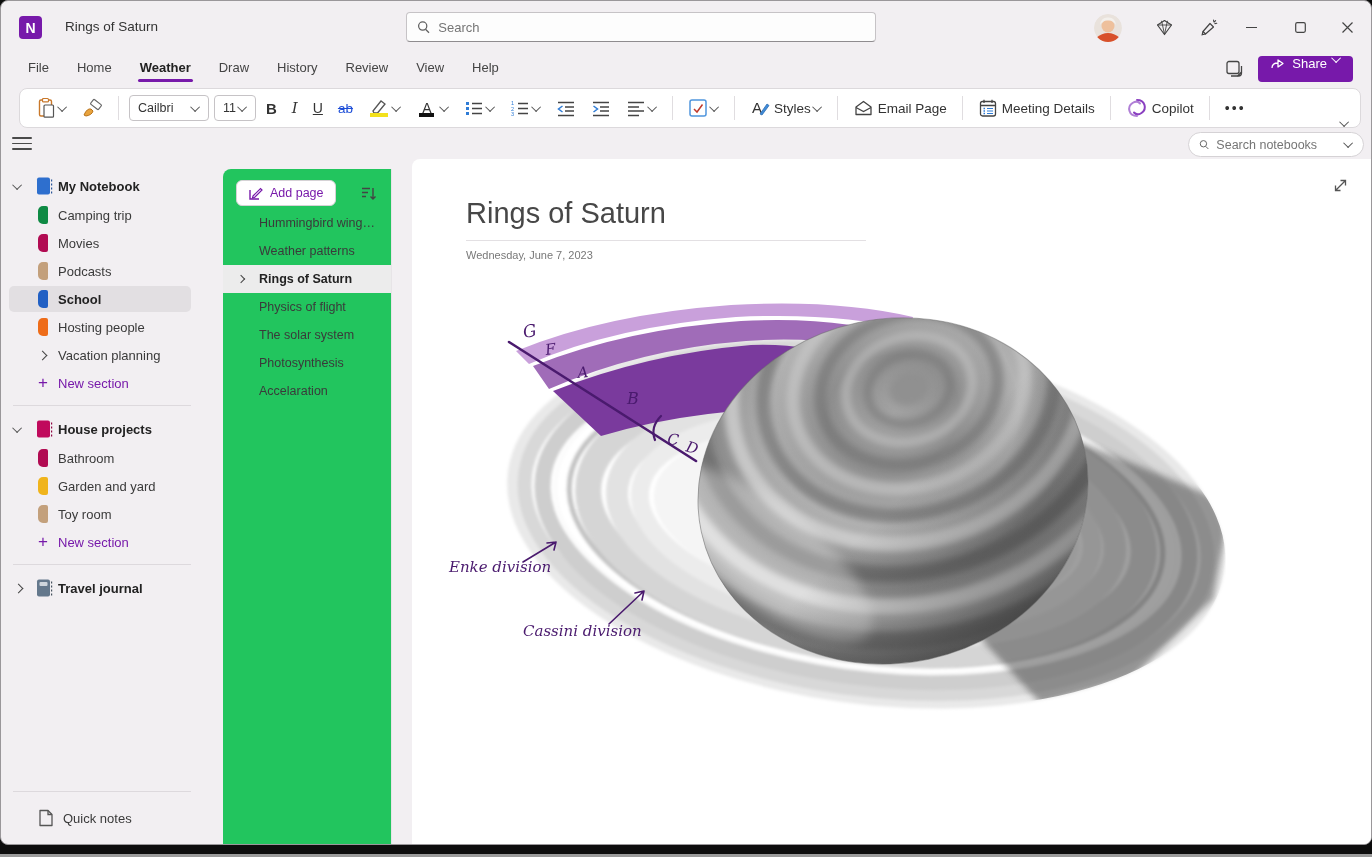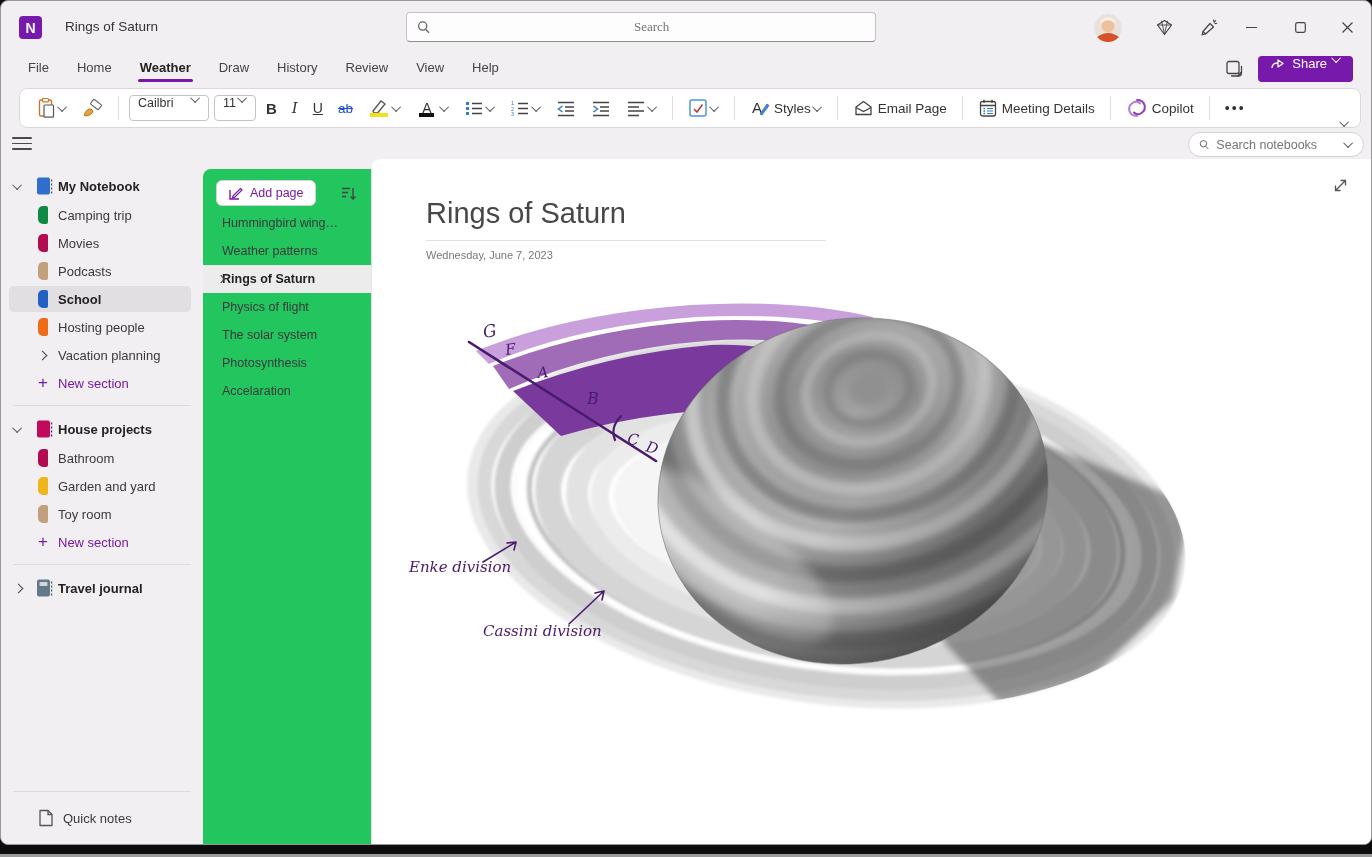--- a/index.html
+++ b/index.html
@@ -12,21 +12,21 @@
   
   .titlebar { position:relative; height:52px; }
   .onenote-logo { position:absolute; left:18px; top:15px; width:23px; height:23px; background:#7719aa;
                   border-radius:4px; color:#fff; font-weight:bold; font-size:14px; display:flex;
                   align-items:center; justify-content:center; }
   .app-title { position:absolute; left:64px; top:18px; font-size:13.5px; color:#333; }
   .search-box { position:absolute; left:405px; top:11px; width:470px; height:30px; background:#fdfdfd;
                 border:1px solid #c6c3c6; border-bottom-color:#8f8c8f; border-radius:4px;
                 display:flex; align-items:center; padding:0 10px; gap:8px; }
   .search-box input { border:none; outline:none; background:transparent; font-size:13px; color:#444; width:100%;
-                      font-family:Liberation Serif, serif;text-align:center; }
+                      font-family:Liberation Sans, sans-serif; }
   .avatar { position:absolute; right:249px; top:13px; width:28px; height:28px; border-radius:50%; overflow:hidden; }
   .tb-ico { position:absolute; top:17px; width:19px; height:19px; color:#444; }
   .caption-btn { position:absolute; top:14px; width:30px; height:24px; display:flex; align-items:center;
                  justify-content:center; color:#444; font-size:13px; }
   
   .menubar { position:relative; height:33px; display:flex; align-items:center; padding-left:13px; }
   .menu-tab { padding:0 14px; font-size:13px; color:#444; position:relative; height:33px; line-height:30px; cursor:default; }
   .menu-tab.active { font-weight:bold; color:#222; }
   .menu-tab.active::after { content:""; position:absolute; left:12px; right:12px; bottom:4px; height:3px;
                             border-radius:2px; background:#7719aa; }
@@ -34,21 +34,21 @@
   .share-btn { background:#7719aa; color:#fff; border:none; border-radius:4px; height:26px; padding:0 12px;
                font-size:13px; display:flex; align-items:flex-start; gap:7px; font-family:inherit; }
   
   .ribbon-wrap { position:relative; height:46px; }
   .ribbon-card { position:absolute; left:18px; right:10px; top:2px; height:40px; background:#fff;
                  border:1px solid #dcd9dc; border-radius:8px; display:flex; align-items:center;
                  padding:0 12px; gap:5px; }
   .rb { display:flex; align-items:center; gap:4px; height:30px; padding:0 5px; border-radius:4px; color:#333;
         background:none; border:none; font-size:13.5px; font-family:inherit; }
   .rb-div { width:1px; height:24px; background:#e0dde0; margin:0 5px; flex:none; }
-  .combo { display:flex; align-items:flex-start; justify-content:space-between; border:1px solid #c6c3c6;
+  .combo { display:flex; align-items:center; justify-content:space-between; border:1px solid #c6c3c6;
            border-radius:4px; height:26px; padding:0 8px; font-size:12.5px; color:#333; background:#fff; }
   .cv { width:7px; height:7px; border-left:1.4px solid #555; border-bottom:1.4px solid #555;
         transform:rotate(-45deg) translateY(-2px); display:inline-block; flex:none; }
   .cr { width:7px; height:7px; border-top:1.6px solid #444; border-right:1.6px solid #444;
         transform:rotate(45deg); display:inline-block; flex:none; }
   .fmt-b { font-weight:bold; font-size:15px; }
   .fmt-i { font-style:italic; font-family:"DejaVu Serif",serif; font-size:15px; }
   .fmt-u { text-decoration:underline; font-size:14px; }
   .fmt-s { text-decoration:line-through; font-size:13.5px; color:#1d4ed8; }
   .hl-bar { position:absolute; left:2px; bottom:3px; width:18px; height:4px; background:#f3e11c; }
@@ -60,21 +60,21 @@
   .substrip { position:relative; height:27px; }
   .hamburger { position:absolute; left:11px; top:3px; width:20px; height:17px; display:flex;
                flex-direction:column; justify-content:space-between; padding:2px 0; }
   .hamburger span { height:1.8px; background:#4a4a4a; border-radius:1px; }
   .nb-search { position:absolute; right:7px; top:0px; width:176px; height:25px; background:#fff;
                border:1px solid #d5d2d5; border-radius:13px; display:flex; align-items:center;
                padding:0 10px; gap:7px; }
   .nb-search input { border:none; outline:none; width:100%; background:transparent; font-size:12.5px; color:#be185d;
                      font-family:inherit; }
   
-  .main { position:relative; height:687px; display:flex; }
+  .main { position:relative; height:687px; display:flex;gap:20px; }
   .sidebar { width:202px; flex:none; position:relative; padding-top:12px; }
   .side-row { height:28px; display:flex; align-items:center; position:relative; padding-left:57px; font-size:13px; color:#3a3a3a; }
   .side-row.header { height:30px; font-weight:bold; color:#222; }
   .side-row .twisty { position:absolute; left:14px; }
   .side-row .nbicon { position:absolute; left:35px; top:50%; transform:translateY(-50%); }
   .side-row .tab { position:absolute; left:37px; top:50%; transform:translateY(-50%); width:10px; height:18px;
                    border-radius:5px 2px 2px 5px; }
   .side-row .grp-cr { position:absolute; left:38px; }
   .side-row.selected::before { content:""; position:absolute; left:8px; right:12px; top:1px; bottom:1px;
                                background:#e2dfe2; border-radius:5px; }
@@ -84,21 +84,21 @@
   .newsec { color:#7719aa; }
   .side-div { height:1px; background:#ddd9dd; margin:8px 12px; }
   .quick { position:absolute; bottom:14px; left:0; right:0; }
   .quick .side-div { margin-bottom:12px; }
   
   .pagespanel { width:169px; flex:none; position:relative; margin-top:10px; background:#22c55e;
                 border-radius:8px 0 0 0; border-right:1px solid #e7e4e7; padding-top:8px; }
   .addrow { display:flex; align-items:center; justify-content:space-between; padding:0 14px 0 13px; height:32px; }
   .add-btn { display:flex; align-items:center; gap:7px; border:1px solid #d5d2d5; background:#fff; border-radius:6px;
              height:26px; padding:0 11px; color:#7719aa; font-size:12.5px; font-family:inherit; }
-  .page-item { height:28px; display:flex; align-items:center; padding-left:19px; font-size:12.5px; color:#3a3a3a;
+  .page-item { height:28px; display:flex; align-items:center; padding-left:36px; font-size:12.5px; color:#3a3a3a;
                position:relative; }
   .page-item.selected { background:#ececec; font-weight:bold; color:#222; }
   .page-item .cr { position:absolute; left:15px; width:6px; height:6px; }
   
   .content { flex:1; position:relative; background:#fff; border-radius:8px 0 0 0; overflow:hidden; }
   .expand-ico { position:absolute; top:18px; right:22px; }
   .page-title { margin:38px 0 0 54px; font-size:29px; font-weight:400; color:#474747;
                 font-family:"Liberation Sans",sans-serif; }
   .title-rule { margin:10px 0 0 54px; width:400px; height:1px; background:#e3e0e3; }
   .page-date { margin:8px 0 0 54px; font-size:11px; color:#787878; }

